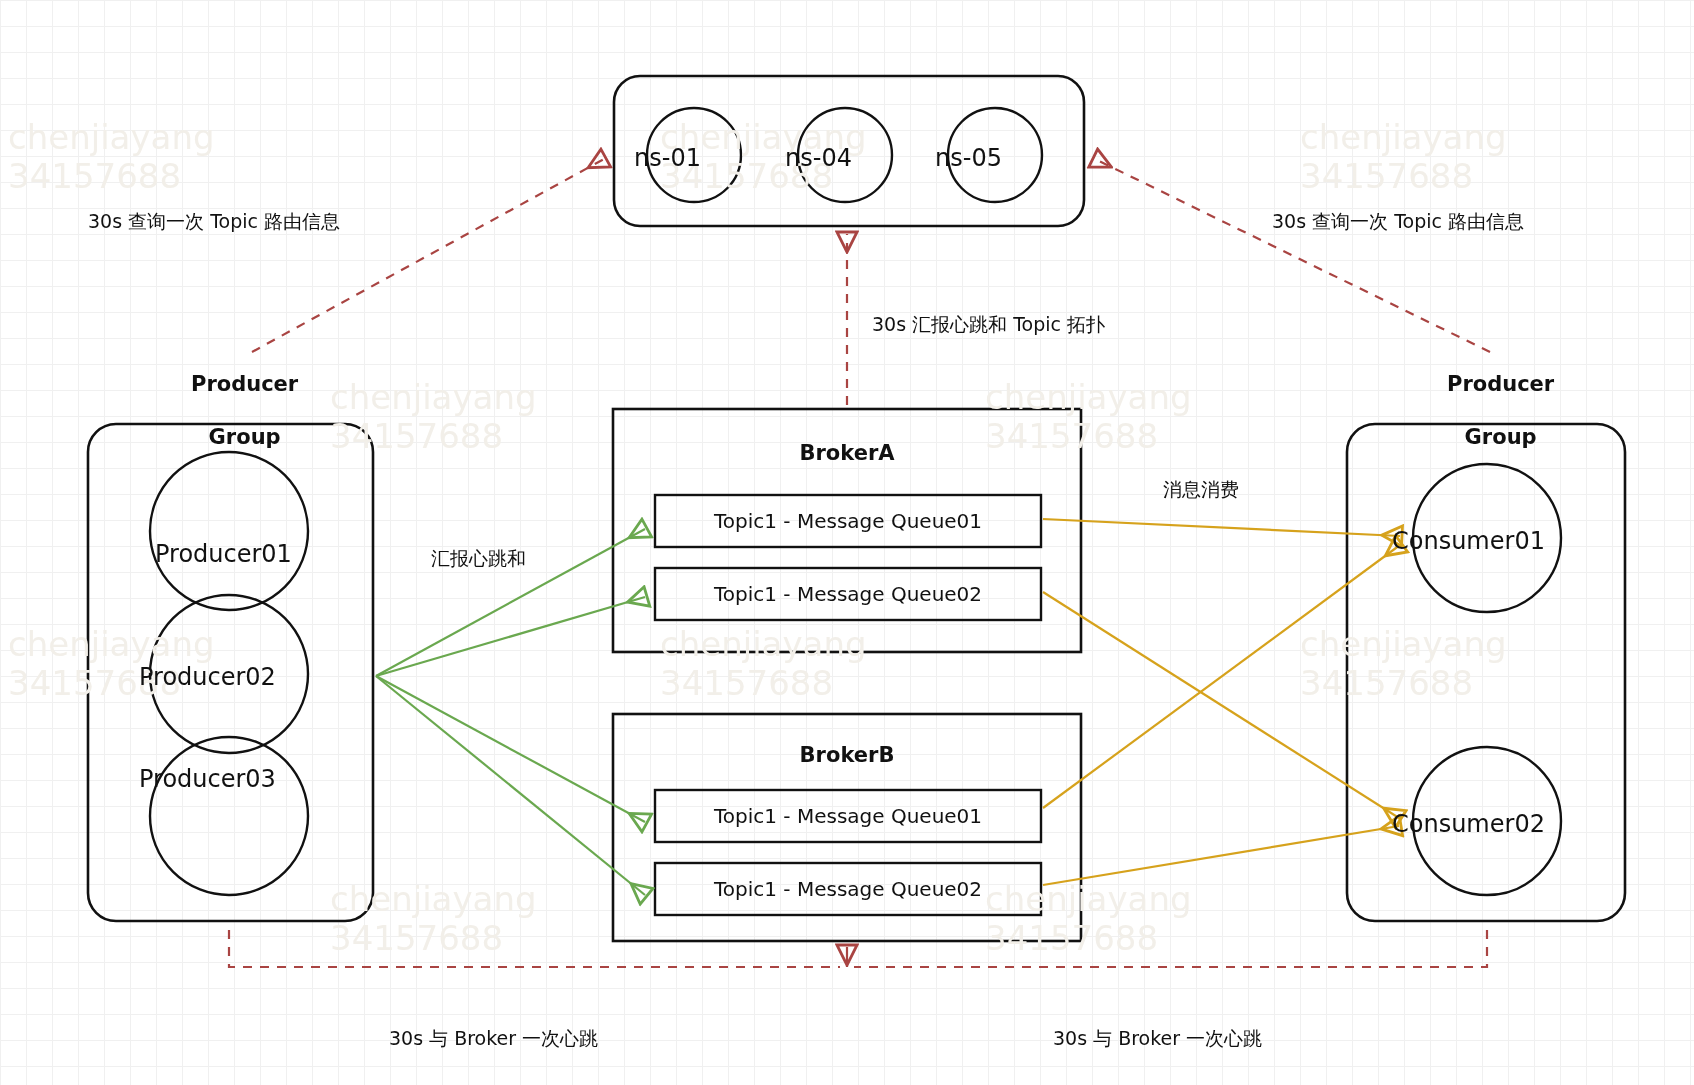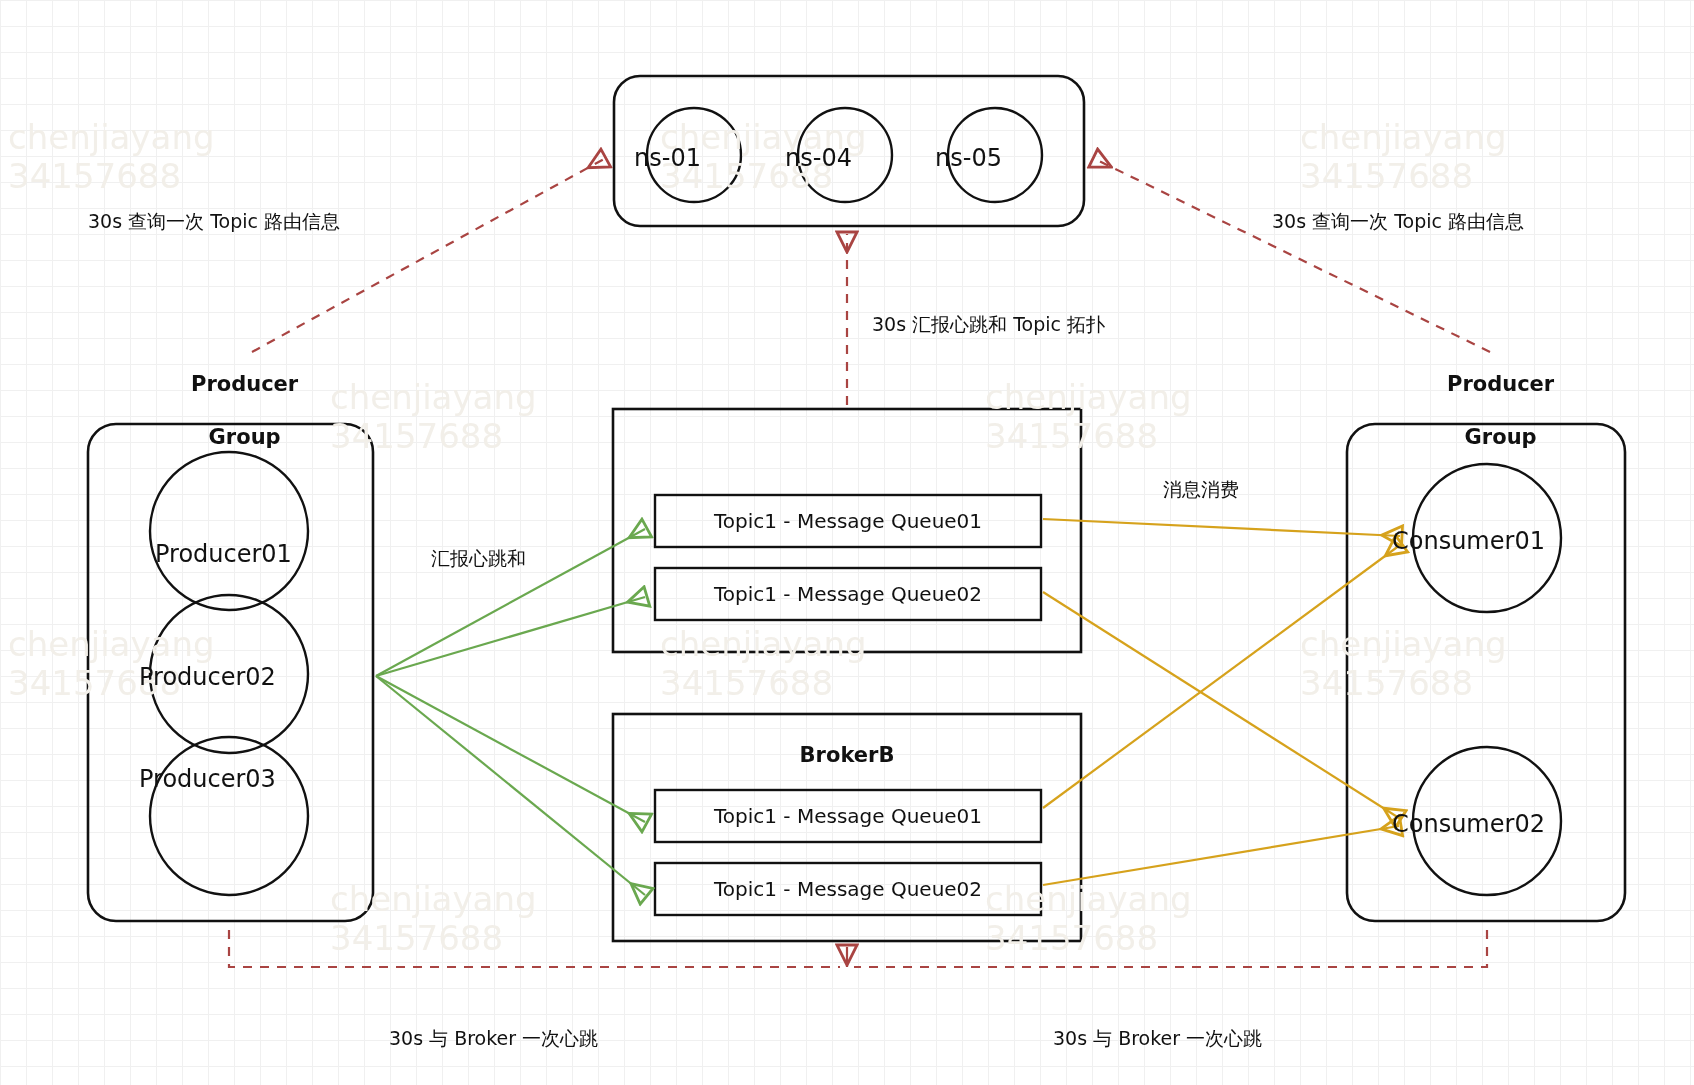--- a/index.html
+++ b/index.html
@@ -165,20 +165,21 @@
   <div class="lbl node-text" style="left:139px; top:764px; width:180px;">Producer03</div>
 
   <div class="lbl title-bold" style="left:1386px; top:345px; width:200px;">
     <span>Producer</span><br>
     <span>Group</span>
   </div>
 
   <div class="lbl node-text" style="left:1392px; top:526px; width:190px;">Consumer01</div>
   <div class="lbl node-text" style="left:1392px; top:809px; width:190px;">Consumer02</div>
 
+  <div class="lbl title-bold" style="left:613px; top:440px; width:468px;">BrokerA</div>
   <div class="lbl queue-text" style="left:655px; top:509px; width:386px;">Topic1 - Message Queue01</div>
   <div class="lbl queue-text" style="left:655px; top:582px; width:386px;">Topic1 - Message Queue02</div>
 
   <div class="lbl title-bold" style="left:613px; top:742px; width:468px;">BrokerB</div>
   <div class="lbl queue-text" style="left:655px; top:804px; width:386px;">Topic1 - Message Queue01</div>
   <div class="lbl queue-text" style="left:655px; top:877px; width:386px;">Topic1 - Message Queue02</div>
 
   <div class="lbl edge-text" style="left:88px; top:210px;">30s 查询一次 Topic 路由信息</div>
 
   <div class="lbl edge-text" style="left:1272px; top:210px;">30s 查询一次 Topic 路由信息</div>

